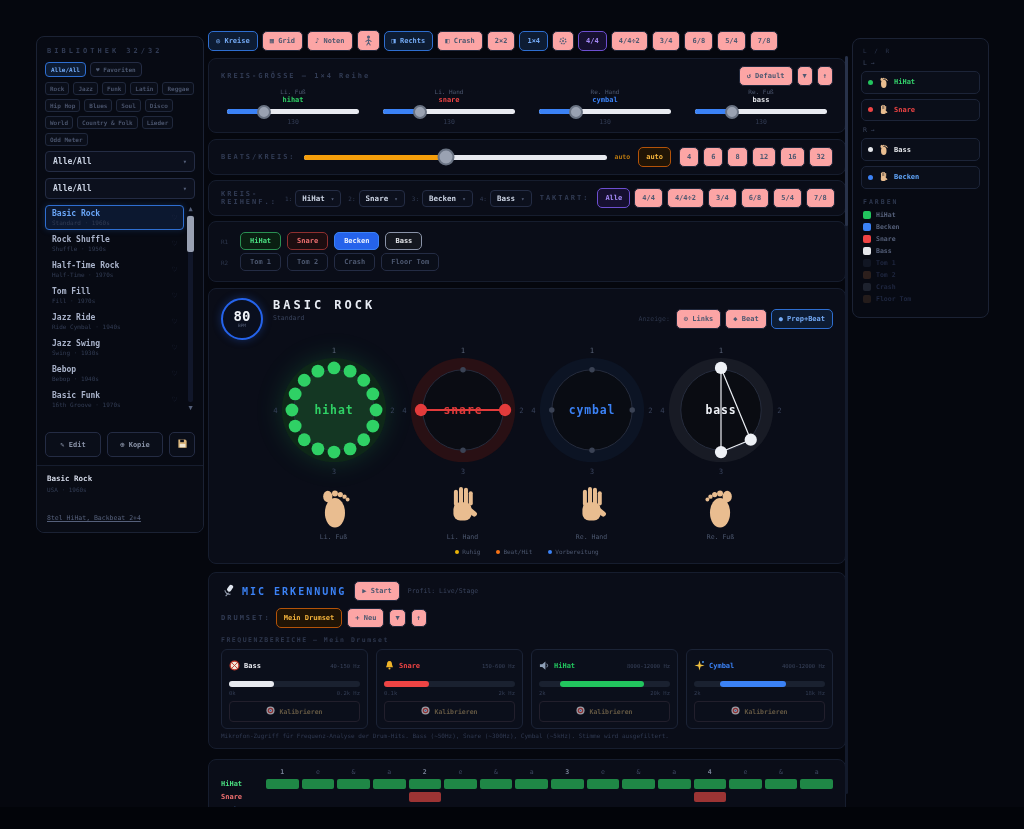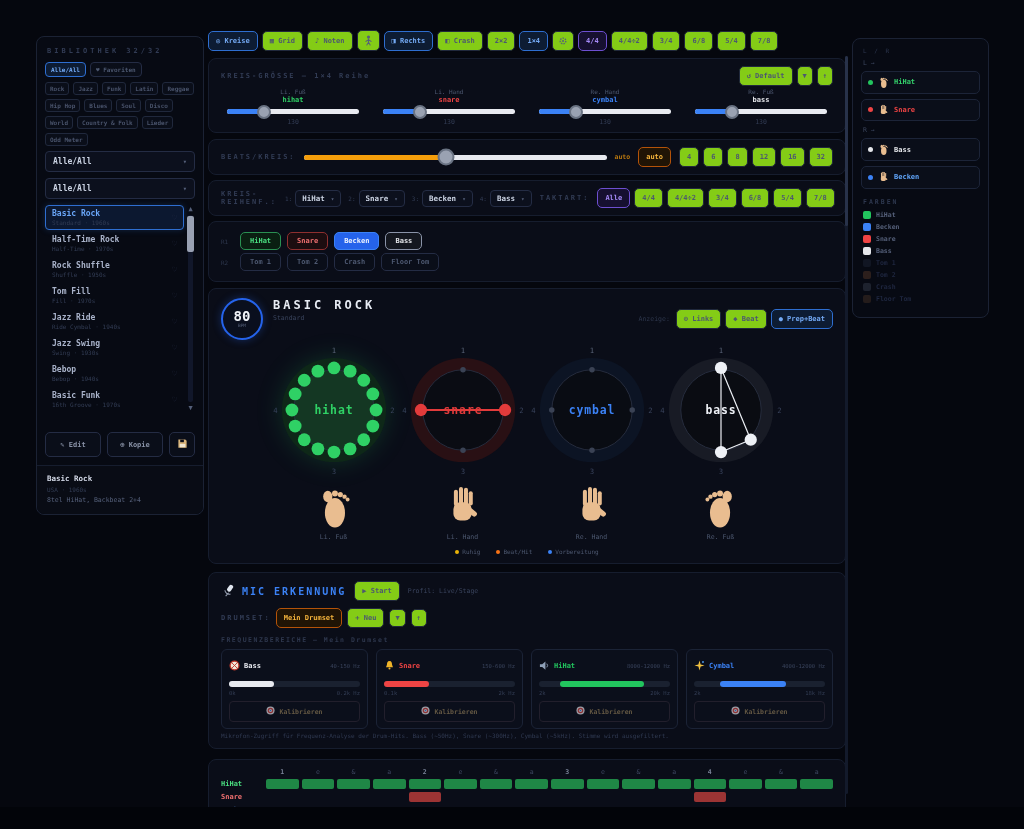--- a/index.html
+++ b/index.html
@@ -38,26 +38,26 @@
                background:#99a1b3; border-radius:2px; }
   .lib-track { position:absolute; right:2px; top:10px; bottom:10px; width:5px; background:#11172a; border-radius:2px;}
   .lib-actions { display:flex; gap:6px; margin:20px 0 8px; }
   .abtn { flex:1; text-align:center; background:#0a0e19; border:1px solid #242c44; border-radius:5px;
           color:#8a93a8; font:bold 7px "DejaVu Sans Mono",monospace; padding:5px 0; }
   .abtn.sq { flex:0 0 26px; }
   .lib-info { border-top:1px solid #161d2e; background:#090c15; margin:0 -8px -8px; padding:8px 10px 10px;
               border-radius:0 0 8px 8px; }
   .lib-info .n { font-size:7.5px; font-weight:bold; color:#d6dcea; }
   .lib-info .o { font-size:6px; color:#333d55; margin-top:3px; }
-  .lib-info .d { font-size:6.5px; color:#55607a; margin-top:3px; }
+  .lib-info .d { font-size:6.5px; color:#55607a; margin-top:21px;text-decoration:underline; }
 
   
   .main { position:absolute; left:208px; top:30px; width:638px; }
   .toolbar { display:flex; gap:4px; align-items:center; margin-bottom:7px; }
-  .pill { background:#84cc16; border:1px solid #20283c; border-radius:5px; color:#4d5870;
+  .pill { background:#fca5a5; border:1px solid #20283c; border-radius:5px; color:#4d5870;
           font:bold 7px "DejaVu Sans Mono",monospace; padding:5px 7px; white-space:nowrap; }
   .pill.icononly { padding:4px 5px; line-height:0; }
   .pill.on-blue { background:#0d1c33; border-color:#2e6ed0; color:#74aaf5; }
   .pill.on-purple { background:#161030; border-color:#6d4fd0; color:#a78bfa; }
   .pill.on-orange { background:#201405; border-color:#b45309; color:#f3b33c; }
   .pill.tiny { padding:4px 5px; }
 
   .sec-title { color:#323c55; font-size:7px; letter-spacing:2px; font-weight:bold; }
   .kg { padding:7px 12px 6px; margin-bottom:6px; }
   .kg-head { display:flex; align-items:center; justify-content:space-between; }
@@ -196,29 +196,29 @@
     <div class="lib-list" id="libList">
         <div class="li-item sel">
           <div>
             <div class="nm">Basic Rock</div>
             <div class="sb">Standard · 1960s</div>
           </div>
           <span class="heart">♡</span>
         </div>
         <div class="li-item">
           <div>
+            <div class="nm">Rock Shuffle</div>
+            <div class="sb">Shuffle · 1950s</div>
+          </div>
+          <span class="heart">♡</span>
+        </div>
+        <div class="li-item">
+          <div>
             <div class="nm">Half-Time Rock</div>
             <div class="sb">Half-Time · 1970s</div>
-          </div>
-          <span class="heart">♡</span>
-        </div>
-        <div class="li-item">
-          <div>
-            <div class="nm">Rock Shuffle</div>
-            <div class="sb">Shuffle · 1950s</div>
           </div>
           <span class="heart">♡</span>
         </div>
         <div class="li-item">
           <div>
             <div class="nm">Tom Fill</div>
             <div class="sb">Fill · 1970s</div>
           </div>
           <span class="heart">♡</span>
         </div>

